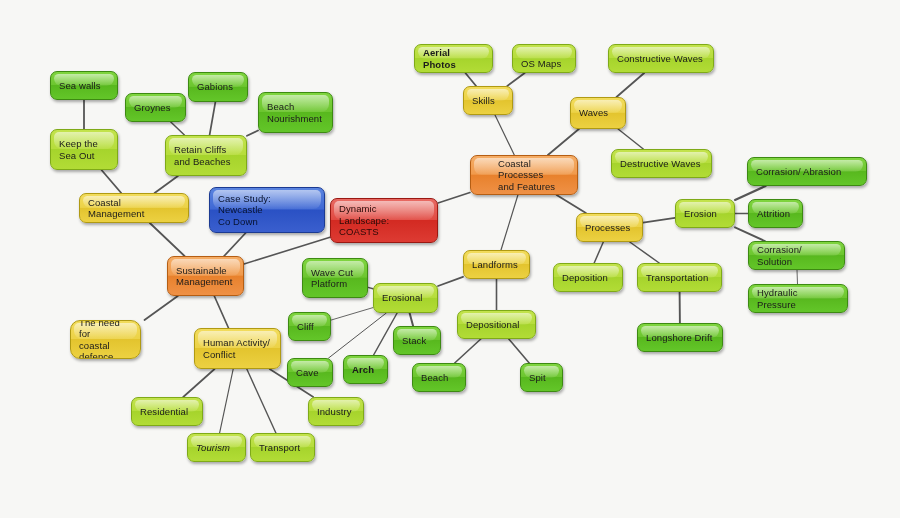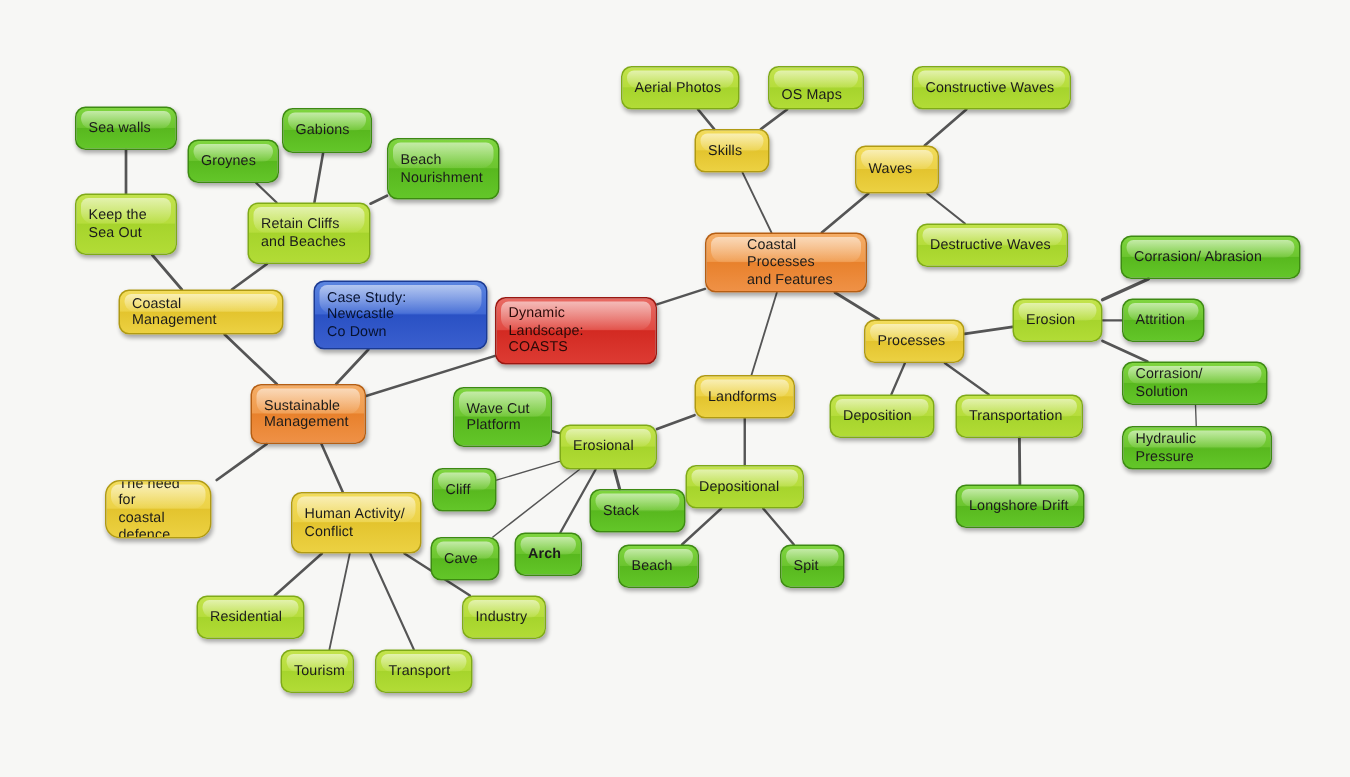--- a/index.html
+++ b/index.html
@@ -141,36 +141,36 @@
       <div class="node c-green" style="left: 188px; top: 72px; width: 60px; height: 30px;"><span>Gabions</span></div>
       <div class="node c-yellowgreen" style="left: 165px; top: 135px; width: 82px; height: 41px;"><span>Retain Cliffs
 and Beaches</span></div>
       <div class="node c-green" style="left: 258px; top: 92px; width: 75px; height: 41px;"><span>Beach
 Nourishment</span></div>
       <div class="node c-yellow" style="left: 70px; top: 320px; width: 71px; height: 39px; border-radius: 10px;"><span>The need for
 coastal defence</span></div>
       <div class="node c-yellow" style="left: 194px; top: 328px; width: 87px; height: 41px;"><span>Human Activity/
 Conflict</span></div>
       <div class="node c-yellowgreen" style="left: 131px; top: 397px; width: 72px; height: 29px;"><span>Residential</span></div>
-      <div class="node c-yellowgreen" style="left: 187px; top: 433px; width: 49px; height: 29px;"><span>Tourism</span></div>
+      <div class="node c-yellowgreen" style="left: 187px; top: 433px; width: 59px; height: 29px; font-style: italic;"><span>Tourism</span></div>
       <div class="node c-yellowgreen" style="left: 250px; top: 433px; width: 65px; height: 29px;"><span>Transport</span></div>
       <div class="node c-yellowgreen" style="left: 308px; top: 397px; width: 56px; height: 29px;"><span>Industry</span></div>
       <div class="node c-green" style="left: 302px; top: 258px; width: 66px; height: 40px;"><span>Wave Cut
 Platform</span></div>
       <div class="node c-yellowgreen" style="left: 373px; top: 283px; width: 65px; height: 30px;"><span>Erosional</span></div>
       <div class="node c-green" style="left: 288px; top: 312px; width: 43px; height: 29px;"><span>Cliff</span></div>
       <div class="node c-green" style="left: 287px; top: 358px; width: 46px; height: 29px;"><span>Cave</span></div>
       <div class="node c-green" style="left: 343px; top: 355px; width: 45px; height: 29px; font-weight: bold;"><span>Arch</span></div>
-      <div class="node c-green" style="left: 393px; top: 326px; width: 64px; height: 29px;"><span>Stack</span></div>
+      <div class="node c-green" style="left: 393px; top: 326px; width: 48px; height: 29px;"><span>Stack</span></div>
       <div class="node c-yellow" style="left: 463px; top: 250px; width: 67px; height: 29px;"><span>Landforms</span></div>
       <div class="node c-yellowgreen" style="left: 457px; top: 310px; width: 79px; height: 29px;"><span>Depositional</span></div>
       <div class="node c-green" style="left: 412px; top: 363px; width: 54px; height: 29px;"><span>Beach</span></div>
       <div class="node c-green" style="left: 520px; top: 363px; width: 43px; height: 29px;"><span>Spit</span></div>
       <div class="node c-yellow" style="left: 463px; top: 86px; width: 50px; height: 29px;"><span>Skills</span></div>
-      <div class="node c-yellowgreen" style="left: 414px; top: 44px; width: 79px; height: 29px;"><span>Aerial Photos</span></div>
+      <div class="node c-yellowgreen" style="left: 414px; top: 44px; width: 79px; height: 29px; font-weight: bold;"><span>Aerial Photos</span></div>
       <div class="node c-yellowgreen" style="left: 512px; top: 44px; width: 64px; height: 29px; align-items: flex-end;"><span>OS Maps</span></div>
       <div class="node c-yellow" style="left: 570px; top: 97px; width: 56px; height: 32px;"><span>Waves</span></div>
       <div class="node c-yellowgreen" style="left: 608px; top: 44px; width: 106px; height: 29px;"><span>Constructive Waves</span></div>
       <div class="node c-yellowgreen" style="left: 611px; top: 149px; width: 101px; height: 29px;"><span>Destructive Waves</span></div>
       <div class="node c-yellow" style="left: 576px; top: 213px; width: 67px; height: 29px;"><span>Processes</span></div>
       <div class="node c-yellowgreen" style="left: 553px; top: 263px; width: 70px; height: 29px;"><span>Deposition</span></div>
       <div class="node c-yellowgreen" style="left: 637px; top: 263px; width: 85px; height: 29px;"><span>Transportation</span></div>
       <div class="node c-green" style="left: 637px; top: 323px; width: 86px; height: 29px;"><span>Longshore Drift</span></div>
       <div class="node c-yellowgreen" style="left: 675px; top: 199px; width: 60px; height: 29px;"><span>Erosion</span></div>
       <div class="node c-green" style="left: 747px; top: 157px; width: 120px; height: 29px;"><span>Corrasion/ Abrasion</span></div>

